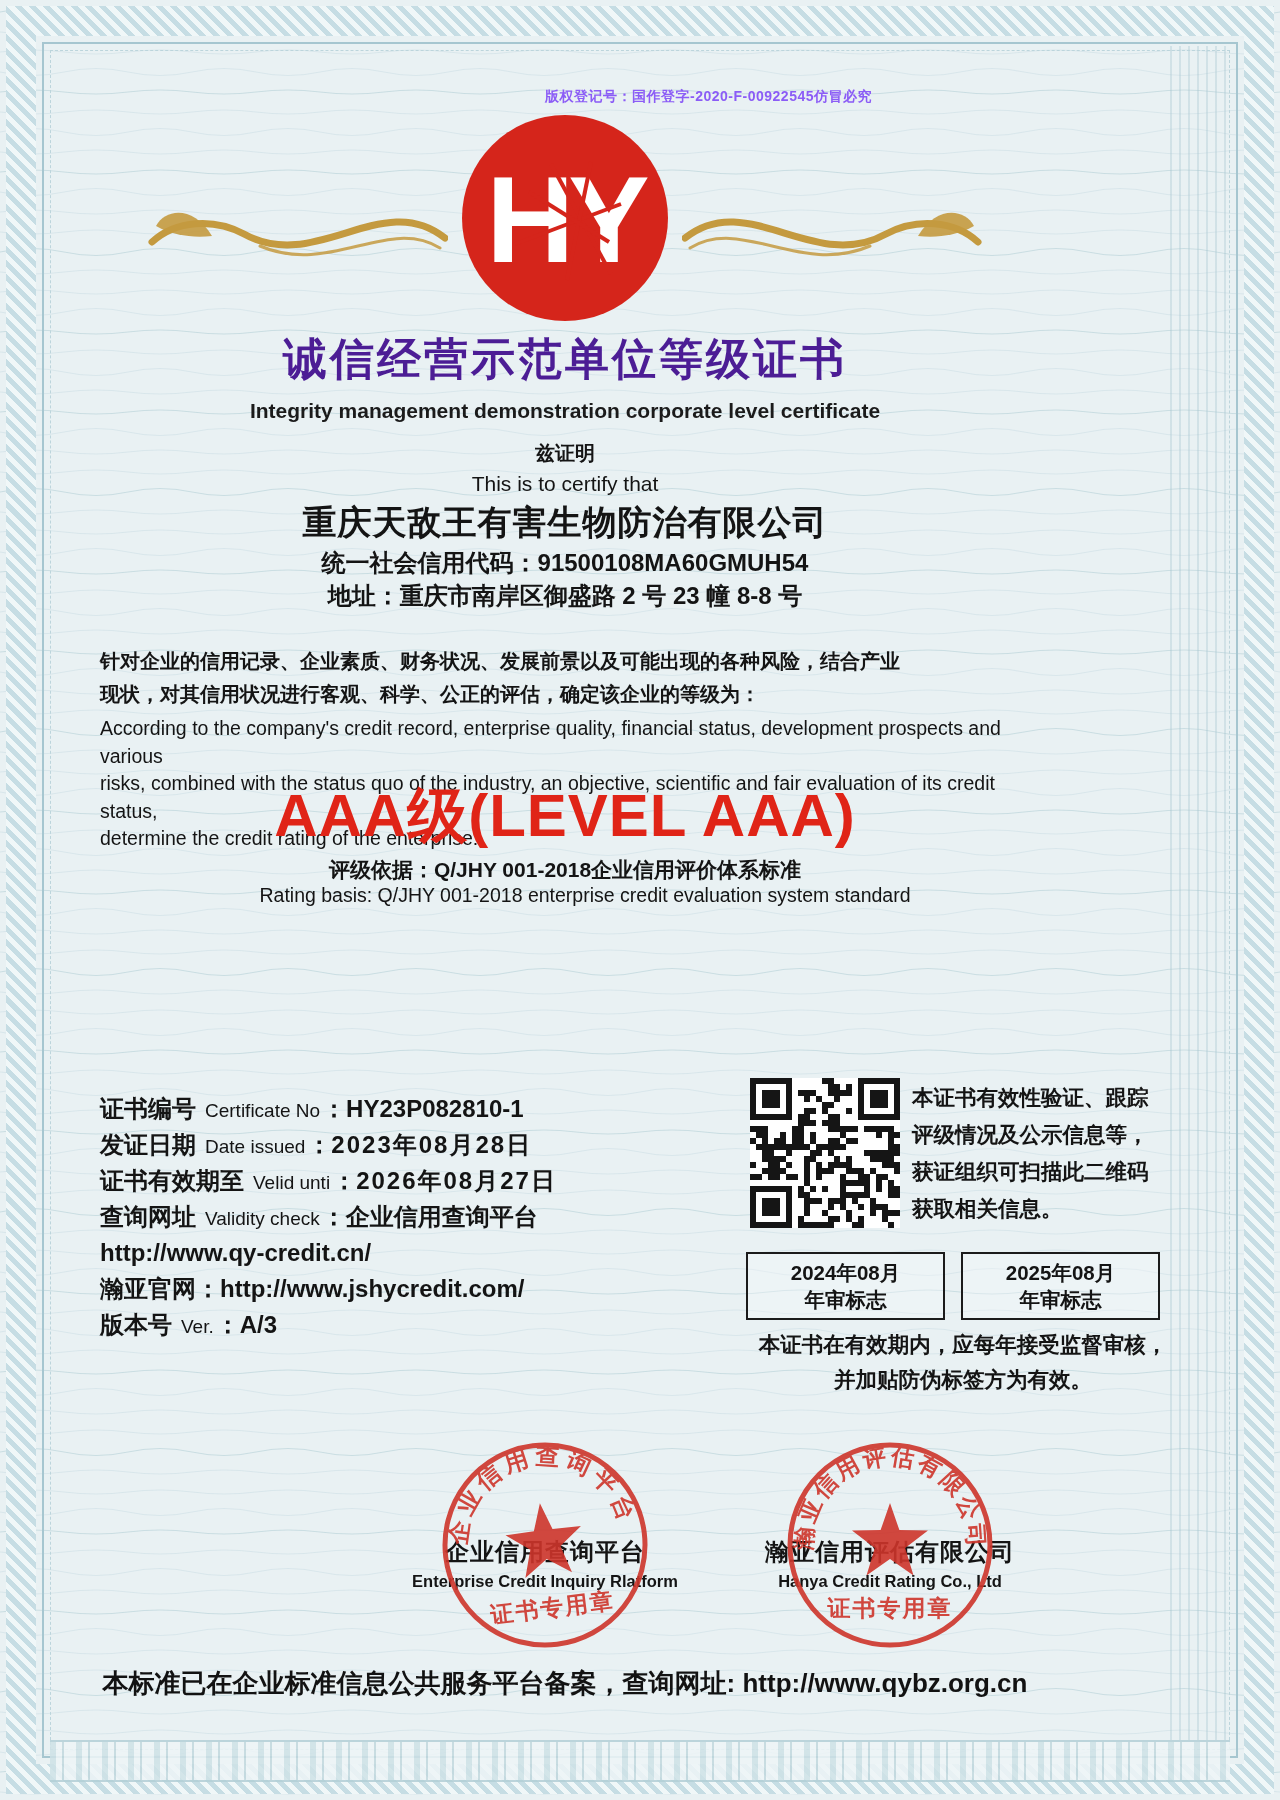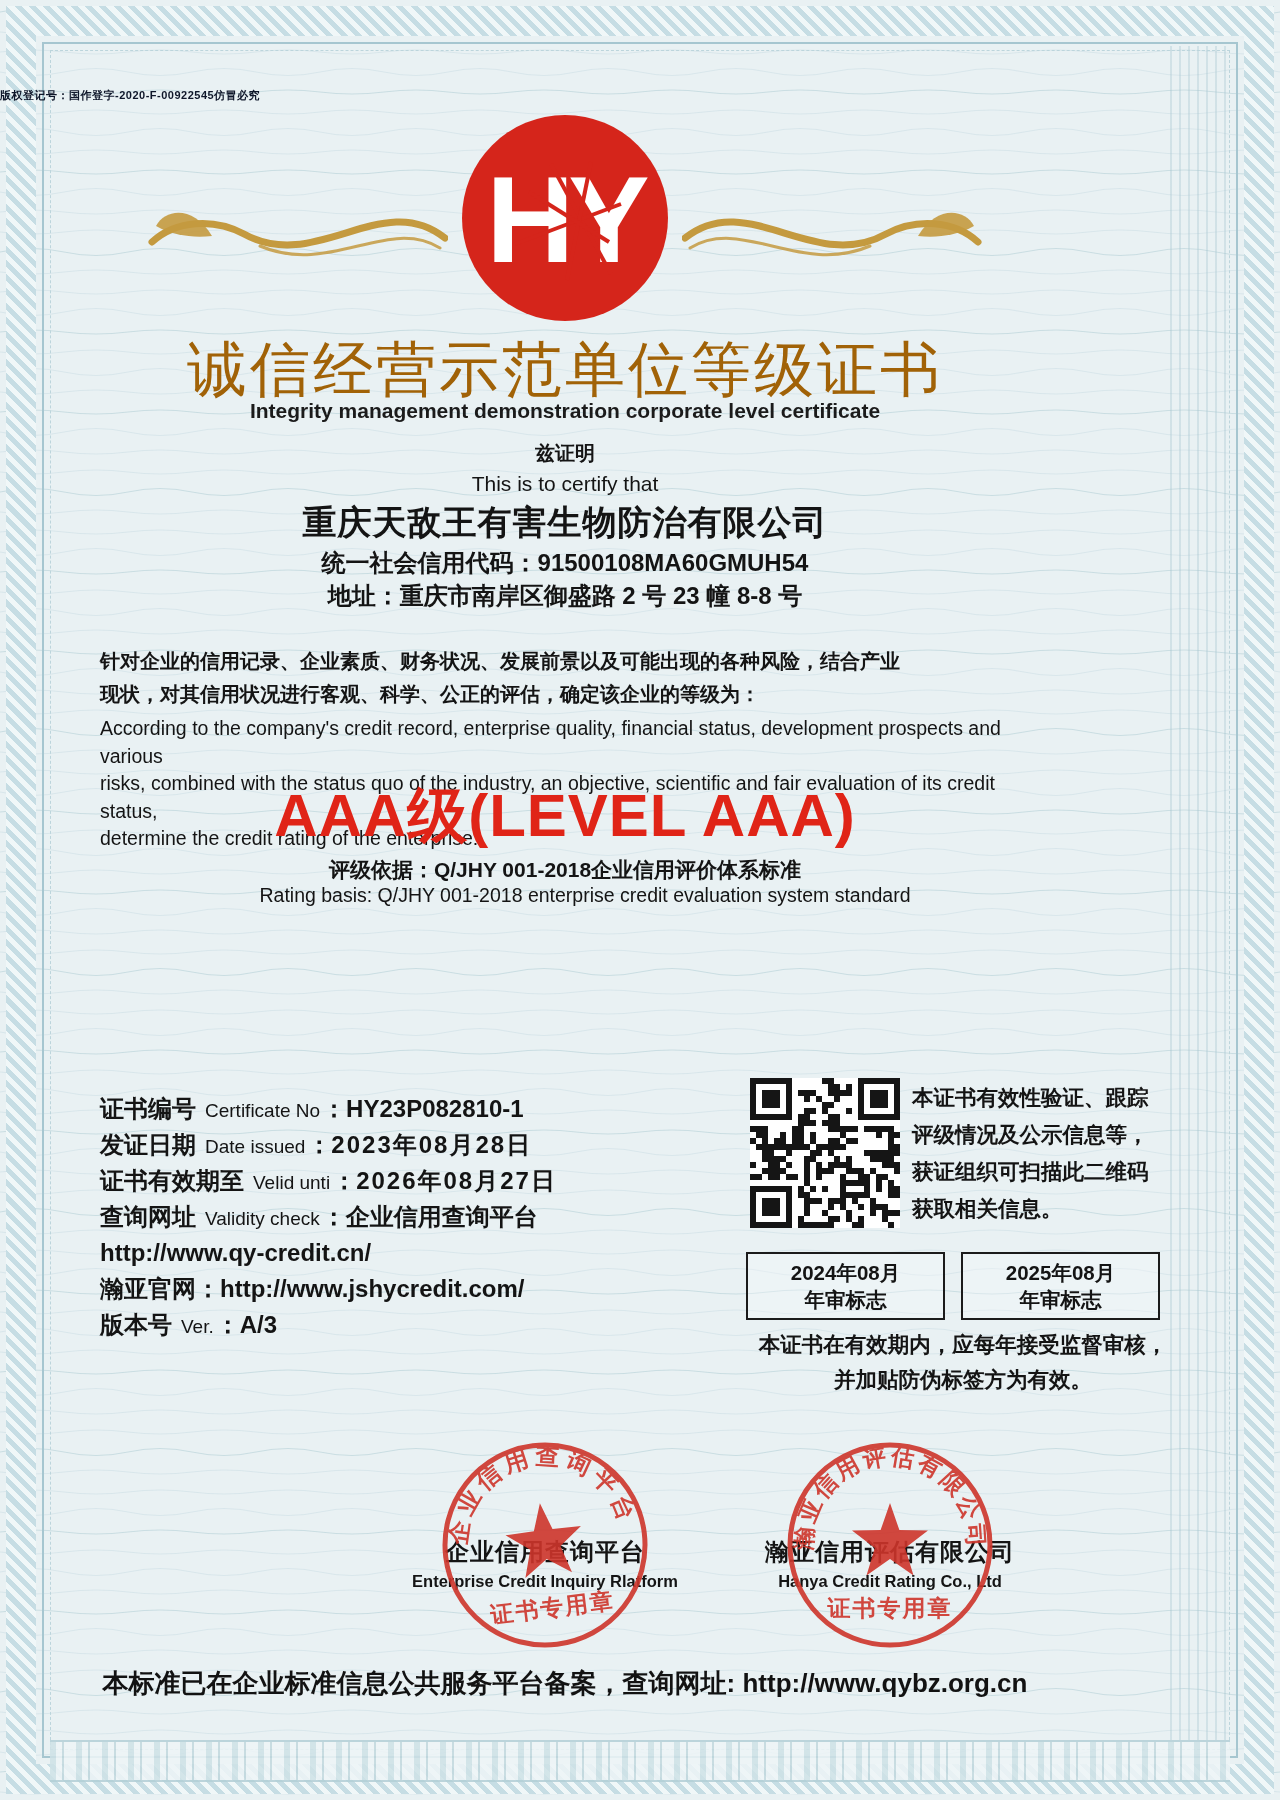--- a/index.html
+++ b/index.html
@@ -8,32 +8,32 @@
   #bg-waves{position:absolute;left:0;top:0;z-index:0;}
   .pinstripe-band{position:absolute;right:48px;top:46px;bottom:60px;width:62px;z-index:0;
     background:repeating-linear-gradient(90deg,rgba(170,200,210,.38) 0 2px,transparent 2px 9px);}
   .frame-outer{position:absolute;inset:6px;z-index:1;border:30px solid transparent;pointer-events:none;
     border-image:repeating-linear-gradient(45deg,#c6dde4 0 5px,#f0f7f8 5px 10px) 30;}
   .frame-inner{position:absolute;inset:42px;z-index:1;border:2px solid #a6c6d0;pointer-events:none;}
   .frame-inner2{position:absolute;inset:50px;z-index:1;border:1px dashed #bcd5dc;pointer-events:none;}
   .content{position:absolute;inset:0;z-index:2;}
 
   .cx{position:absolute;left:0;width:1130px;text-align:center;}
-  .copyright{position:absolute;left:0;top:88px;width:872px;text-align:left;font-size:11px;
-    color:#0f172a;font-weight:600;letter-spacing:.5px;white-space:nowrap;}
+  .copyright{position:absolute;left:0;top:88px;width:872px;text-align:right;font-size:14px;
+    color:#8b5cf6;font-weight:600;letter-spacing:.5px;white-space:nowrap;}
   .logo-wrap{top:112px;}
   .flourish{position:absolute;top:176px;width:300px;height:110px;}
   .flourish path{stroke:#c49a3f;fill:none;stroke-linecap:round;}
   .flourish .main{stroke-width:7;}
   .flourish .thin{stroke-width:3;opacity:.85;}
   .flourish .leaf{fill:#c49a3f;stroke:none;opacity:.9;}
   .fl-left{left:148px;}
   .fl-right{left:682px;transform:scaleX(-1);}
 
-  .title-zh{top:330px;font-size:60px;font-weight:400;letter-spacing:3px;color:#a16207;}
+  .title-zh{top:330px;font-size:44px;font-weight:700;letter-spacing:3px;color:#4c1d95;}
   .title-en{top:399px;font-size:21px;font-weight:600;color:#1b1b1b;}
   .certify-zh{top:440px;font-size:20px;font-weight:600;}
   .certify-en{top:472px;font-size:21px;}
   .company-name{top:500px;font-size:34px;font-weight:800;letter-spacing:1px;}
   .company-code{top:547px;font-size:24px;font-weight:600;}
   .company-addr{top:580px;font-size:24px;font-weight:600;}
 
   .para-zh{position:absolute;left:100px;top:645px;width:950px;font-size:20px;line-height:33px;font-weight:600;}
   .para-en{position:absolute;left:100px;top:715px;width:950px;font-size:19.5px;line-height:27.5px;font-weight:500;}
   .rating{top:776px;font-size:60px;font-weight:800;color:#e02417;letter-spacing:1px;}

